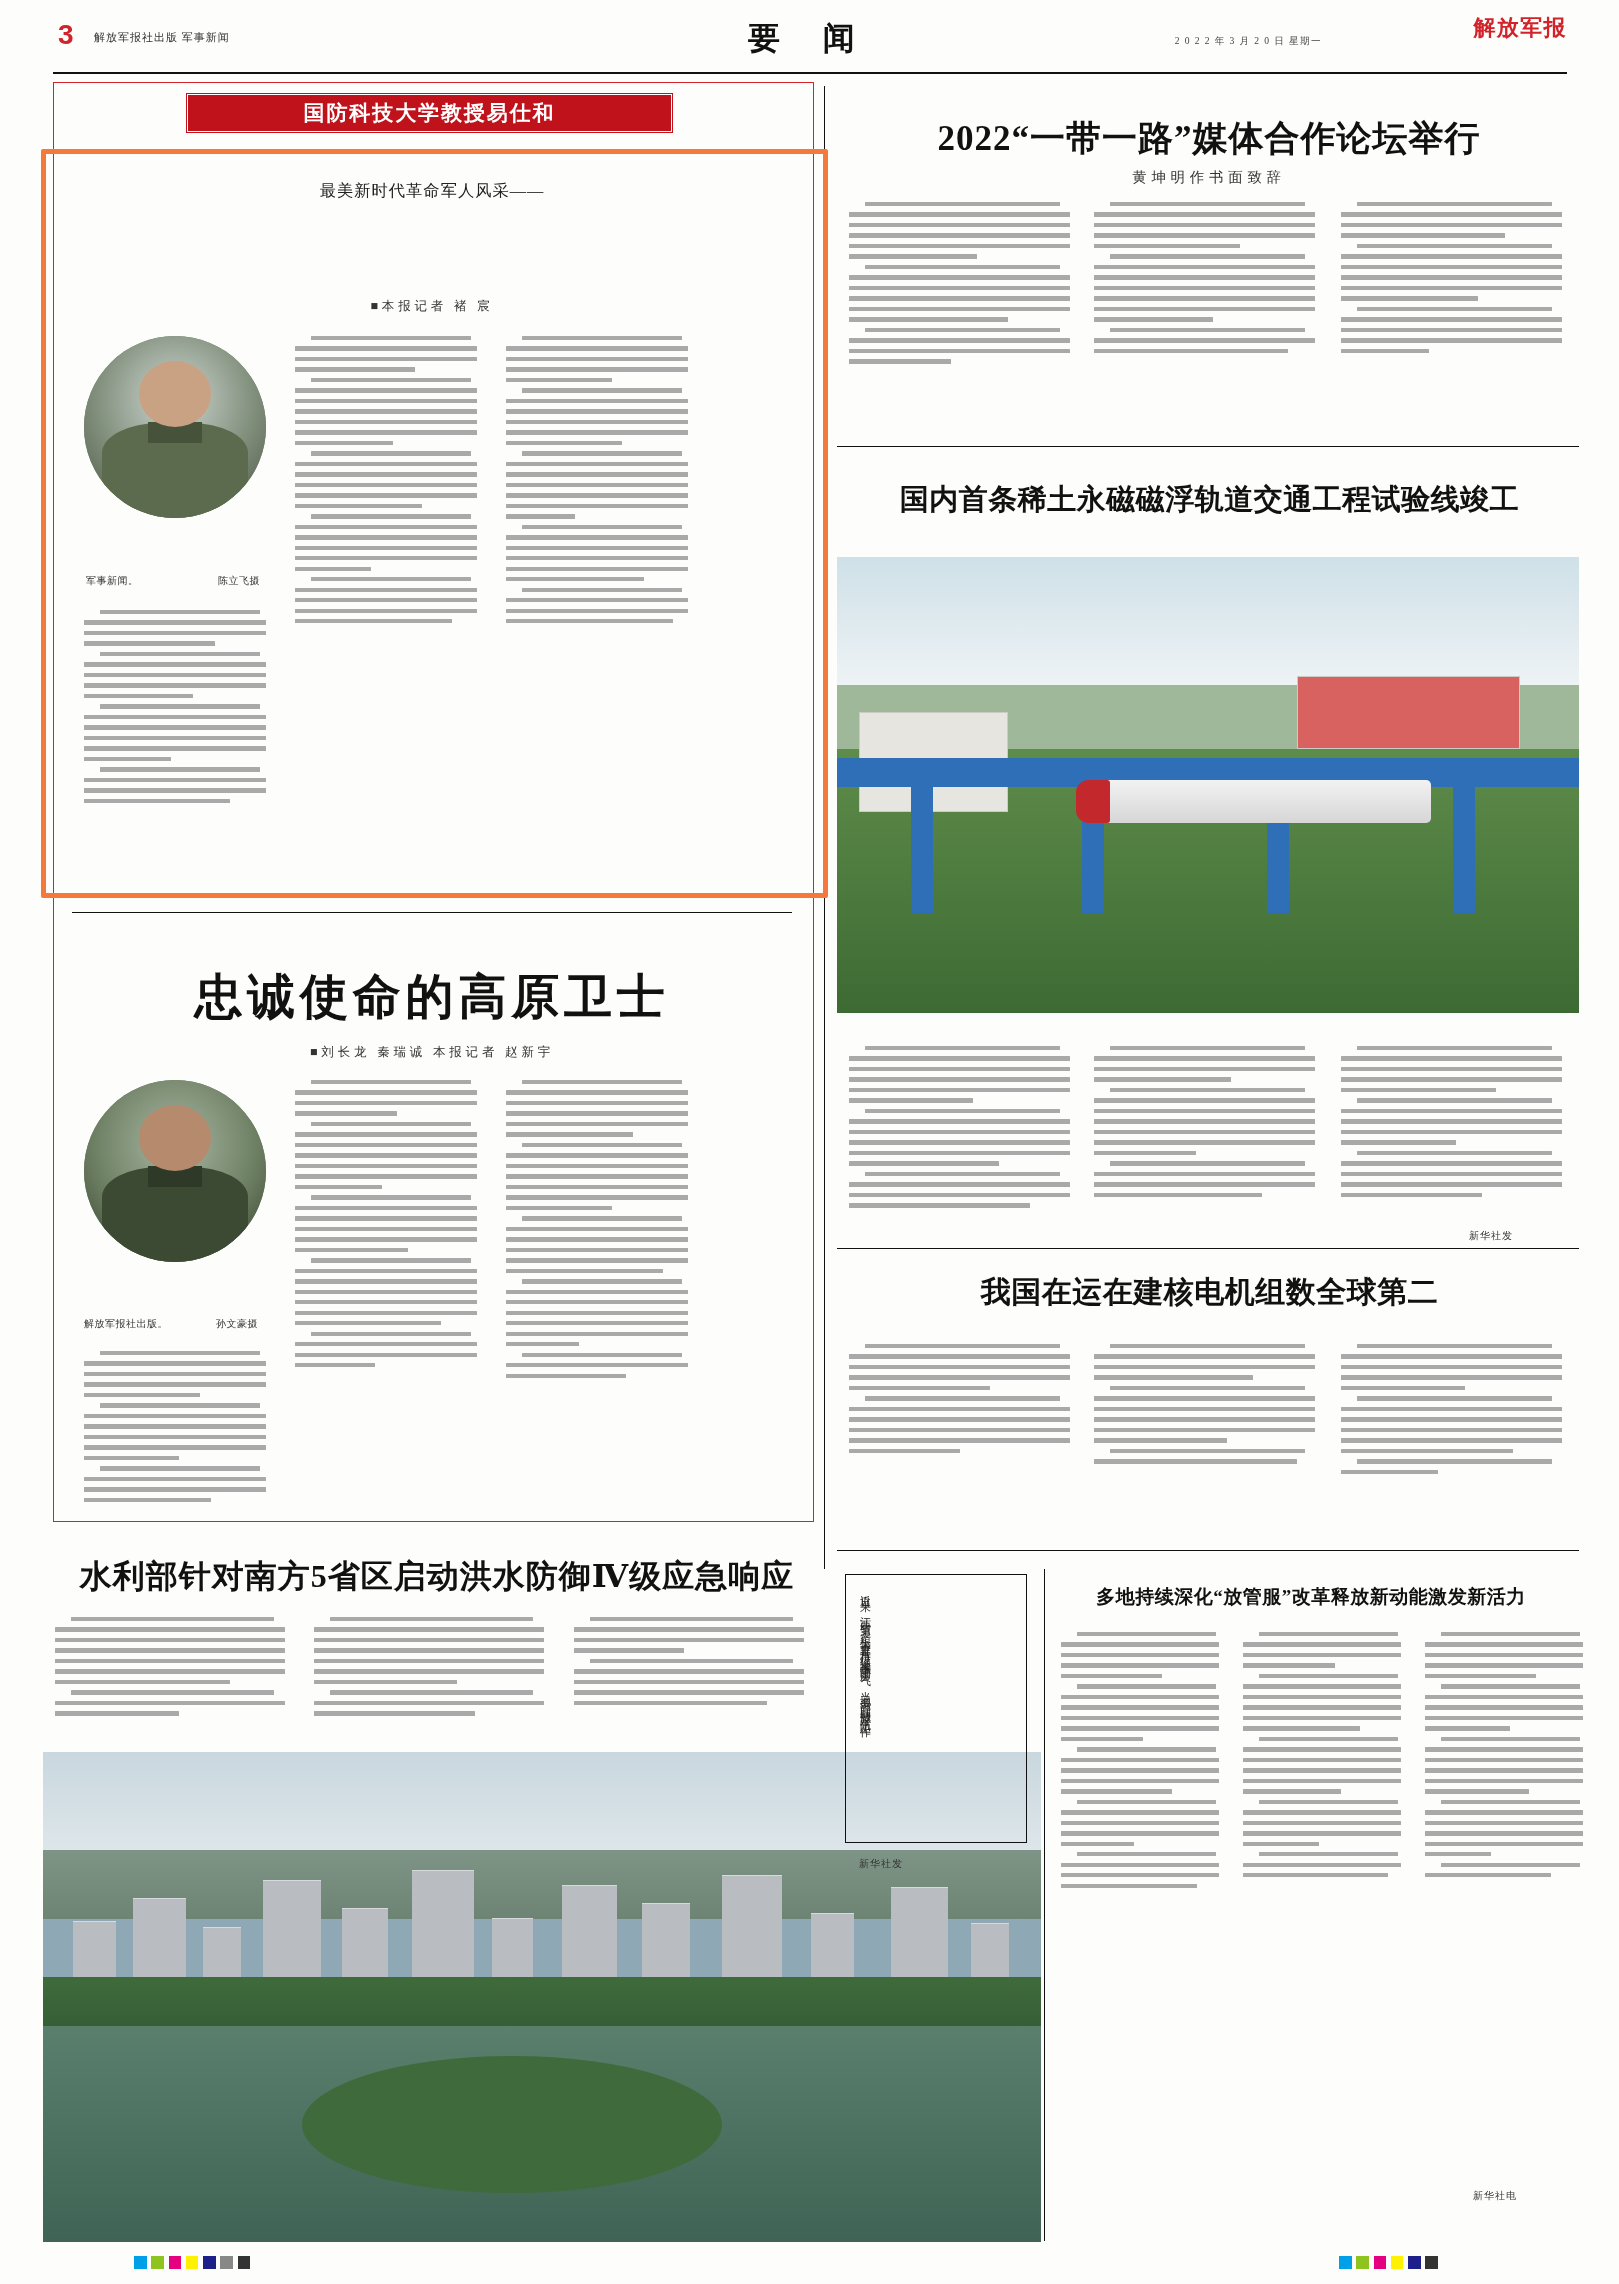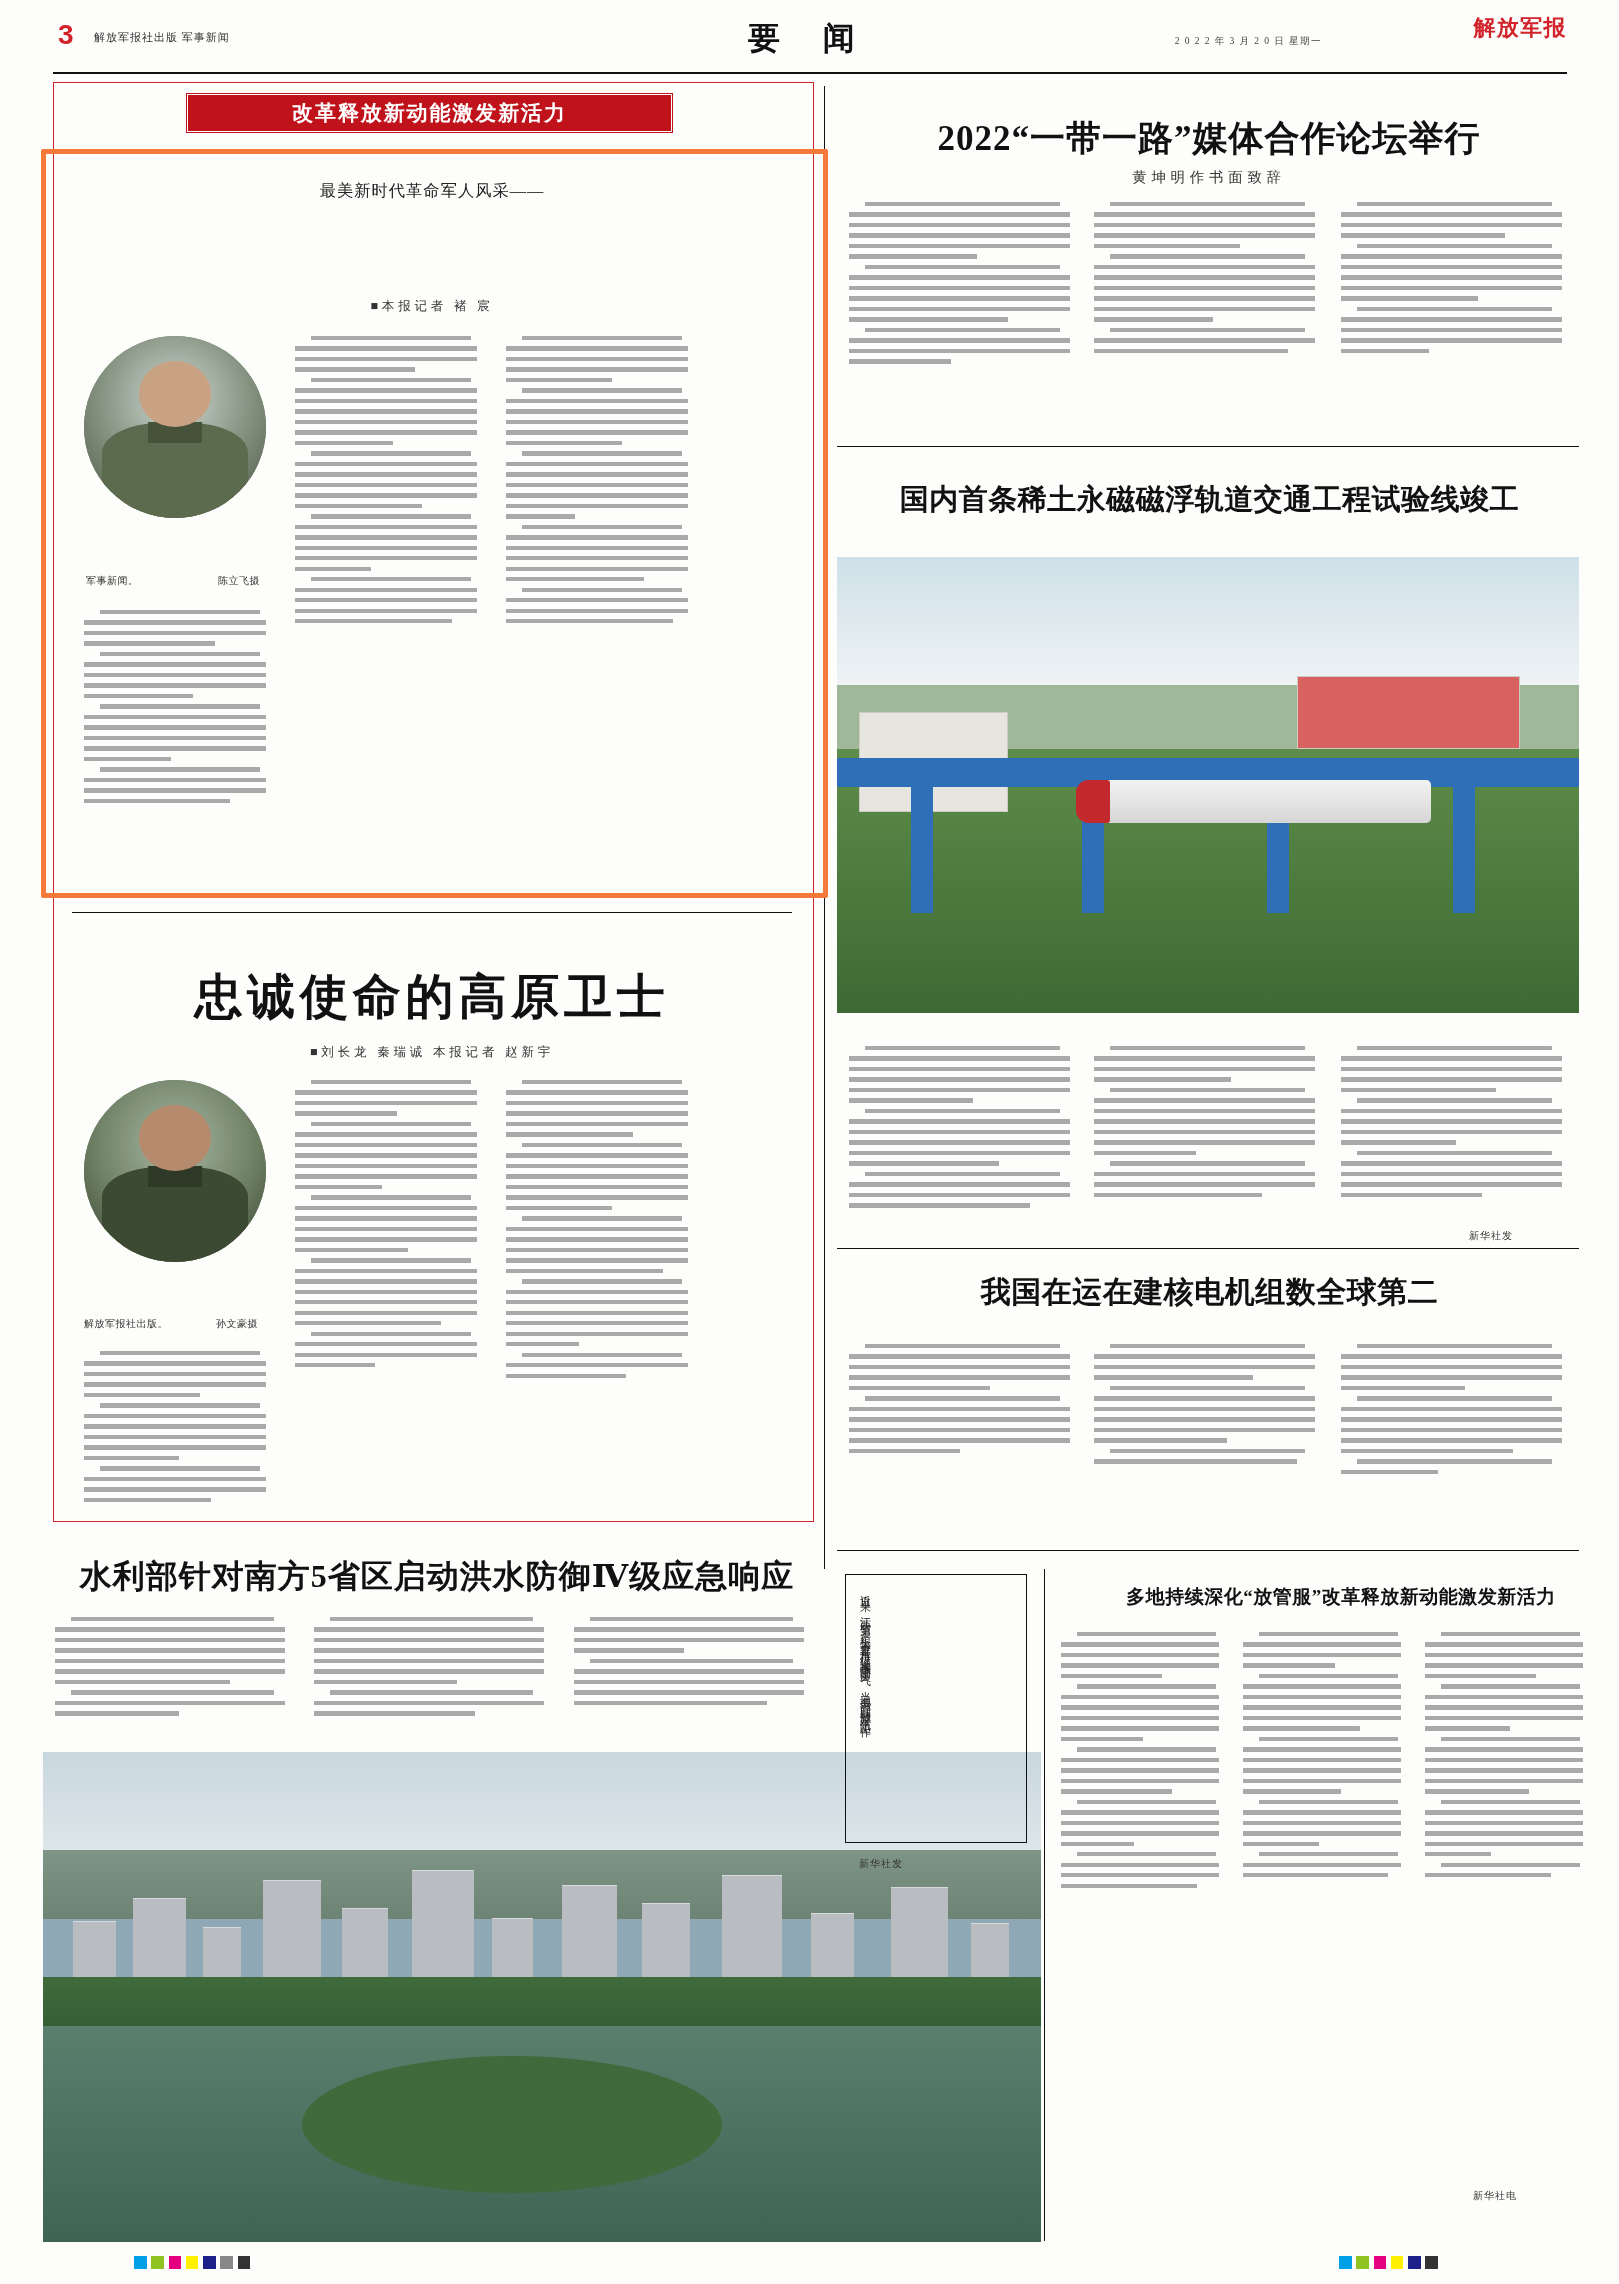--- a/index.html
+++ b/index.html
@@ -158,21 +158,21 @@
   .railphoto .pillar{position:absolute;width:22px;height:34%;top:44%;background:#2e6fb7;}
   .railphoto .train{position:absolute;left:36%;top:49%;width:44%;height:43px;background:linear-gradient(#f2f2f2,#d6d6d6);border-radius:4.8px;}
   .railphoto .train .nose{position:absolute;left:-28px;top:0;width:34px;height:100%;background:#c3282d;border-radius:12.5px 2.9px 2.9px 12.5px;}
   .railphoto .bldg{position:absolute;background:#e7e5df;border:1px solid #cfcbc2;}
 
   .r-art3-title {
     position:absolute; left:835px; top:1272px; width:749px;
     text-align:center; font-size:30px; font-weight:bold; letter-spacing:0.5px;
   }
   .r-art4-title {
-    position:absolute; left:1072px; top:1584px; width:538px;
+    position:absolute; left:1042px; top:1584px; width:538px;
     text-align:center; font-size:19px; font-weight:bold; letter-spacing:0.5px;
     color:#111;
   }
   .boxnote {
     position:absolute; left:845px; top:1574px; width:182px; height:269px;
     border:1.4px solid #111; padding:10.6px 8.6px;
   }
   .boxnote .v {
     writing-mode: vertical-rl; text-orientation: upright;
     font-size:11px; letter-spacing:2.9px; line-height:21px; color:#222;
@@ -193,21 +193,21 @@
     <div class="masthead-center">要 闻</div>
     <div class="masthead-date">2 0 2 2 年 3 月 2 0 日   星期一</div>
     <div class="masthead-logo">解放军报</div>
   </div>
   <div class="rule-top"></div>
 
   <div class="vrule" style="left:824px; top:86px; height:1483px;"></div>
   <div class="vrule" style="left:1044px; top:1569px; height:672px;"></div>
 
   <div class="left-frame"></div>
-  <div class="banner">改革释放新动能激发新活力</div>
+  <div class="banner">国防科技大学教授易仕和</div>
 
   <div class="hl-box"></div>
 
   <div class="art1-kicker">最美新时代革命军人风采——</div>
   <div class="art1-byline">■本报记者  褚 宸</div>
 
   <div class="portrait" style="left:84px; top:336px; width:182px; height:182px;">
     <div class="bg"></div>
       <div class="body"></div>
       <div class="collar"></div>

